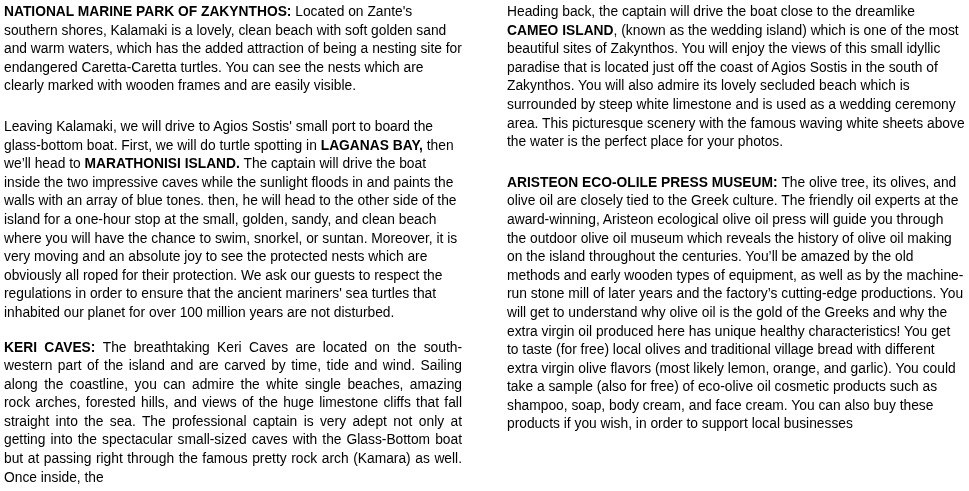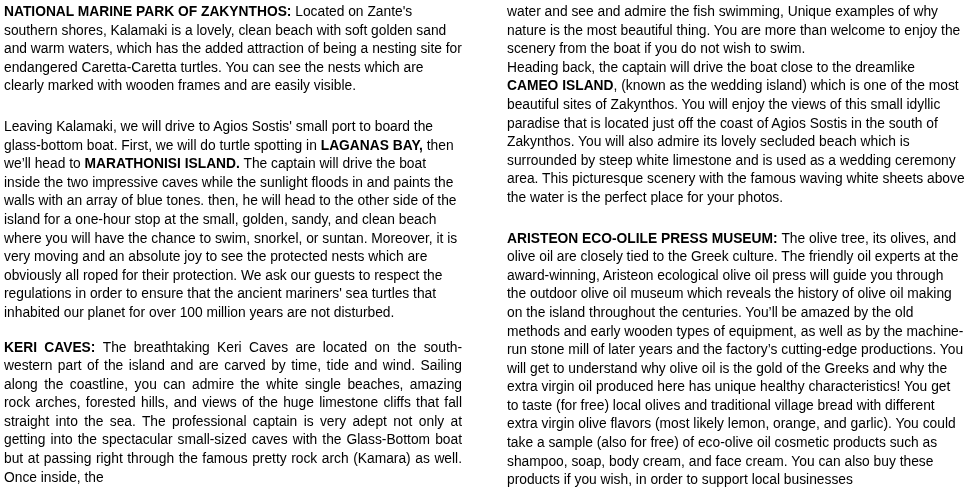--- a/index.html
+++ b/index.html
@@ -46,18 +46,17 @@
 <body>
 
 <div class="page">
   <div class="columns">
     <div class="col">
         <p class="para align-left gap-0"><span class="run bold">NATIONAL MARINE PARK OF ZAKYNTHOS: </span><span class="run">Located on Zante's southern shores, Kalamaki is a lovely, clean beach with soft golden sand and warm waters, which has the added attraction of being a nesting site for endangered Caretta-Caretta turtles. You can see the nests which are clearly marked with wooden frames and are easily visible.</span></p>
         <p class="para align-left gap-2"><span class="run">Leaving Kalamaki, we will drive to Agios Sostis' small port to board the glass-bottom boat. First, we will do turtle spotting in </span><span class="run bold">LAGANAS BAY,</span><span class="run"> then we’ll head to </span><span class="run bold">MARATHONISI ISLAND.</span><span class="run"> The captain will drive the boat inside the two impressive caves while the sunlight floods in and paints the walls with an array of blue tones. then, he will head to the other side of the island for a one-hour stop at the small, golden, sandy, and clean beach where you will have the chance to swim, snorkel, or suntan. Moreover, it is very moving and an absolute joy to see the protected nests which are obviously all roped for their protection. We ask our guests to respect the regulations in order to ensure that the ancient mariners' sea turtles that inhabited our planet for over 100 million years are not disturbed.</span></p>
         <p class="para align-justify gap-1"><span class="run bold">KERI CAVES: </span><span class="run">The breathtaking Keri Caves are located on the south-western part of the island and are carved by time, tide and wind. Sailing along the coastline, you can admire the white single beaches, amazing rock arches, forested hills, and views of the huge limestone cliffs that fall straight into the sea. The professional captain is very adept not only at getting into the spectacular small-sized caves with the Glass-Bottom boat but at passing right through the famous pretty rock arch (Kamara) as well. Once inside, the</span></p>
       </div>
     <div class="col">
-        <p class="para align-left gap-0"><span class="run">water and see and admire the fish swimming, Unique examples of why nature is the most beautiful thing. You are more than welcome to enjoy the scenery from the boat if you do not wish to swim.</span></p>
         <p class="para align-left gap-0"><span class="run">Heading back, the captain will drive the boat close to the dreamlike </span><span class="run bold">CAMEO ISLAND</span><span class="run">, (known as the wedding island) which is one of the most beautiful sites of Zakynthos. You will enjoy the views of this small idyllic paradise that is located just off the coast of Agios Sostis in the south of Zakynthos. You will also admire its lovely secluded beach which is surrounded by steep white limestone and is used as a wedding ceremony area. This picturesque scenery with the famous waving white sheets above the water is the perfect place for your photos.</span></p>
         <p class="para align-left gap-2"><span class="run bold">ARISTEON ECO-OLILE PRESS MUSEUM: </span><span class="run">The olive tree, its olives, and olive oil are closely tied to the Greek culture. The friendly oil experts at the award-winning, Aristeon ecological olive oil press will guide you through the outdoor olive oil museum which reveals the history of olive oil making on the island throughout the centuries. You’ll be amazed by the old methods and early wooden types of equipment, as well as by the machine-run stone mill of later years and the factory’s cutting-edge productions. You will get to understand why olive oil is the gold of the Greeks and why the extra virgin oil produced here has unique healthy characteristics! You get to taste (for free) local olives and traditional village bread with different extra virgin olive flavors (most likely lemon, orange, and garlic). You could take a sample (also for free) of eco-olive oil cosmetic products such as shampoo, soap, body cream, and face cream. You can also buy these products if you wish, in order to support local businesses</span></p>
       </div>
   </div>
 </div>
 
 </body></html>

